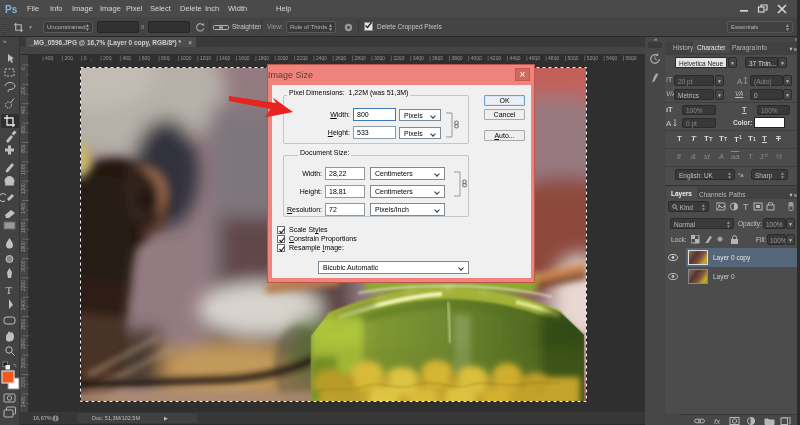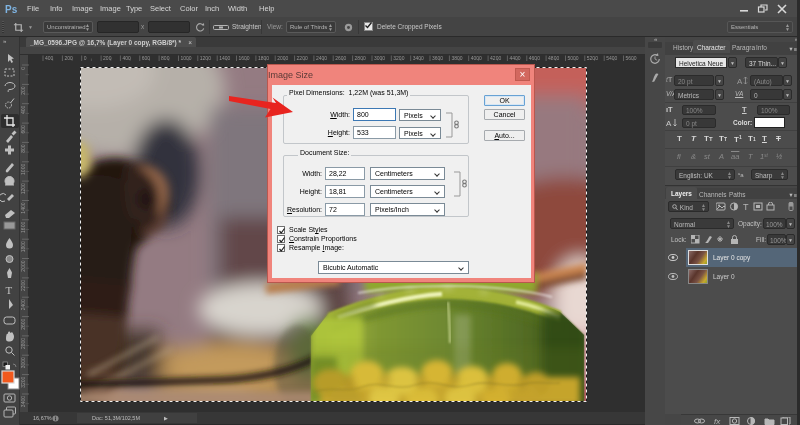--- a/index.html
+++ b/index.html
@@ -197,26 +197,26 @@
     <rect x="0.5" y="0.5" width="506" height="334" fill="none" stroke="#f0f0f0" stroke-width="1" stroke-dasharray="3 3"></rect>
   </svg>
 </div>
 
   <div id="menubar" class="abs">
     <span id="ps" class="mi abs">Ps</span>
     <span class="mi" style="left:27px">File</span>
     <span class="mi" style="left:50px">Info</span>
     <span class="mi" style="left:72px">Image</span>
     <span class="mi" style="left:100px">Image</span>
-    <span class="mi" style="left:126px">Type</span>
+    <span class="mi" style="left:126px">Pixel</span>
     <span class="mi" style="left:150px">Select</span>
-    <span class="mi" style="left:180px">Color</span>
+    <span class="mi" style="left:180px">Delete</span>
     <span class="mi" style="left:205px">Inch</span>
     <span class="mi" style="left:228px">Width</span>
-    <span class="mi" style="left:259px">Help</span>
+    <span class="mi" style="left:276px">Help</span>
     <svg style="position:absolute;right:10px;top:3px" width="53" height="12" viewBox="0 0 53 12">
       <rect x="3" y="7" width="8" height="1.6" fill="#d8d8d8"></rect>
       <rect x="21.5" y="4" width="5.5" height="5" fill="none" stroke="#d8d8d8" stroke-width="1.2"></rect>
       <path d="M24 4v-2h6v5h-2" fill="none" stroke="#d8d8d8" stroke-width="1.2"></path>
       <path d="M41 2l8 8M49 2l-8 8" stroke="#d8d8d8" stroke-width="1.6"></path>
     </svg>
   </div>
 
   <div id="optionsbar" class="abs">
 

